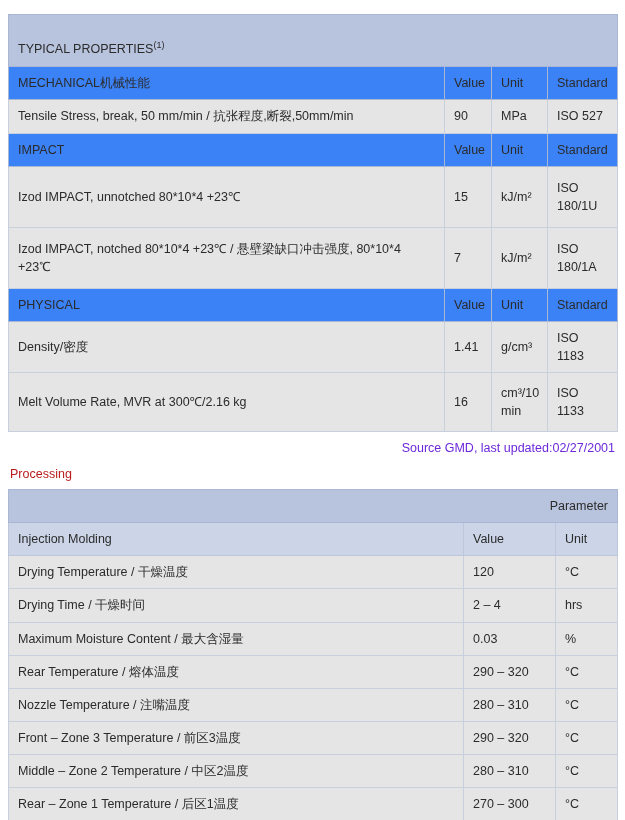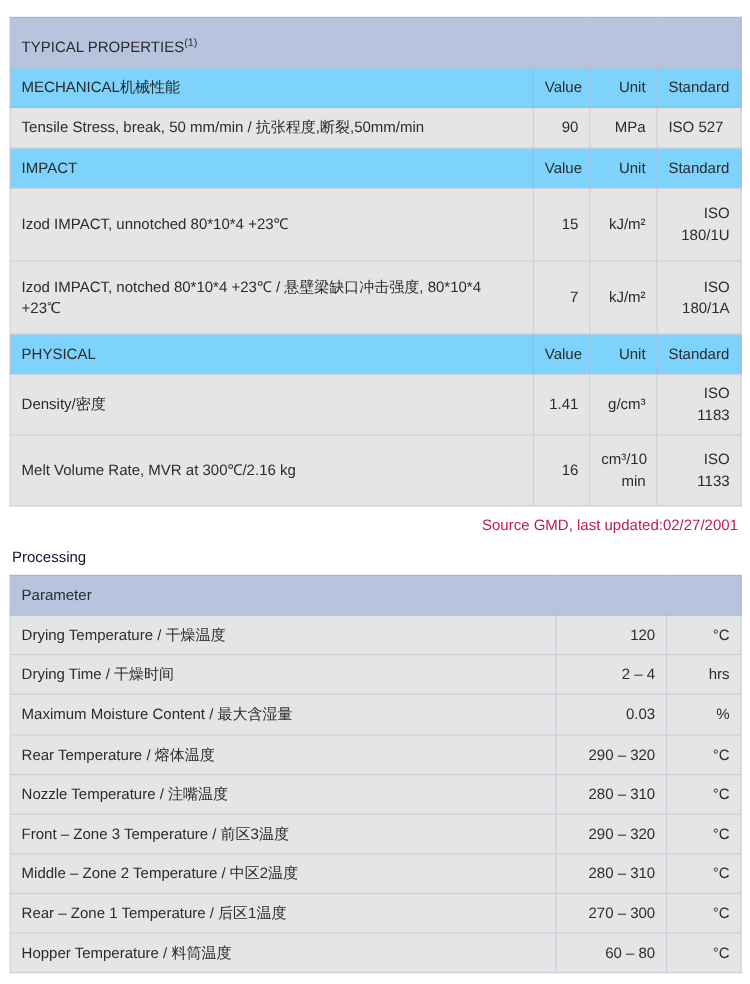--- a/index.html
+++ b/index.html
@@ -26,56 +26,57 @@
     table-layout: fixed;
   }
   td, th {
     border: 1px solid #c9cfdd;
     padding: 7px 9px;
     font-weight: normal;
     vertical-align: middle;
     line-height: 1.45;
   }
   .hdr-band td {
-    background: #7dd3fc;
+    background: #3b82f6;
     color: #2b2b2b;
     border-color: #aab7d4;
   }
   .title-row td {
     background: #b8c4de;
     border-color: #aab7d4;
-    padding-top: 14px;
+    padding-top: 24px;
     padding-bottom: 8px;
   }
   .body-row td {
     background: #e5e5e5;
   }
-  .c-center { text-align: right; }
+  .c-center { text-align: left; }
   .sup {
     font-size: 9px;
     vertical-align: super;
   }
   .source {
     text-align: right;
     width: 609px;
     font-size: 12.5px;
-    color: #be185d;
+    color: #6d28d9;
     padding: 9px 2px 0 0;
     box-sizing: border-box;
   }
   .section-label {
     width: 609px;
     padding: 12px 2px 8px 2px;
     box-sizing: border-box;
     font-size: 12.5px;
-    color: #0f172a;
+    color: #b91c1c;
   }
   .proc-param-row td {
     background: #b8c4de;
     border-color: #aab7d4;
+    text-align: right;
   }
   .proc-sub-row td {
     background: #ccd5e8;
     border-color: #bcc7de;
   }
 </style>
 </head>
 <body>
 
 <div class="page">
@@ -152,20 +153,25 @@
   <table>
     <colgroup>
       <col style="width:455px">
       <col style="width:92px">
       <col style="width:62px">
     </colgroup>
     <tbody>
       <tr class="proc-param-row">
         <td colspan="3">Parameter</td>
       </tr>
+      <tr class="proc-sub-row">
+        <td>Injection Molding</td>
+        <td class="c-center">Value</td>
+        <td class="c-center">Unit</td>
+      </tr>
 
       <tr class="body-row">
         <td>Drying Temperature / 干燥温度</td>
         <td class="c-center">120</td>
         <td class="c-center">°C</td>
       </tr>
       <tr class="body-row">
         <td>Drying Time / 干燥时间</td>
         <td class="c-center">2 – 4</td>
         <td class="c-center">hrs</td>

